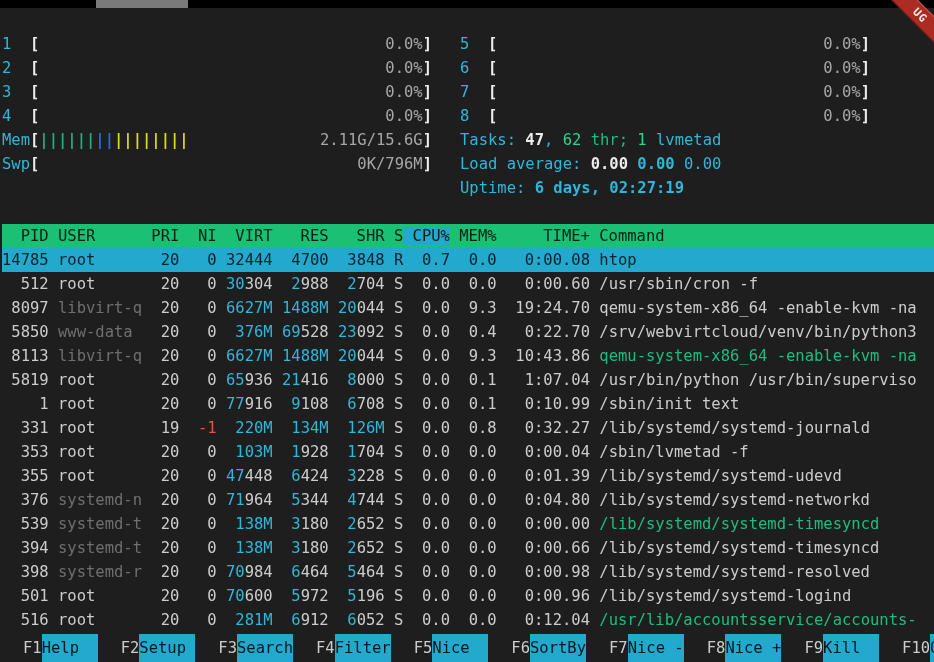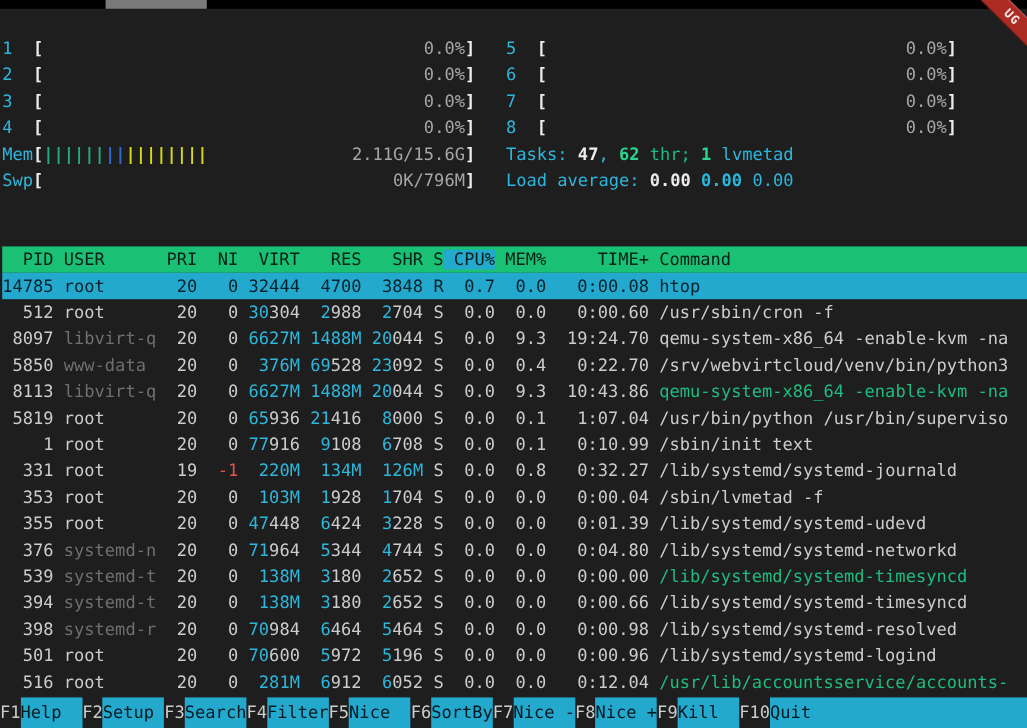--- a/index.html
+++ b/index.html
@@ -28,26 +28,26 @@
   .sel span{color:var(--sel_text,#00222b) !important;}
   .fg{color:var(--fg,#ccc);}
   .b{font-weight:bold;color:var(--bold,#ececec);}
   .gray{color:var(--gray,#a6a6a6);}
   .dim{color:var(--dim,#6f6f6f);}
   .cyan{color:var(--cyan,#2db7dc);}
   .cyanb{color:var(--cyan,#2db7dc);font-weight:bold;}
   .num{color:var(--cyan,#2db7dc);}
   .red{color:var(--red,#e25549);}
   .green{color:var(--green,#1dbd80);}
-  .green2{color:var(--green_bold,#2bd48f);font-weight:bold;}
+  .green2{color:var(--green_bold,#2bd48f);font-weight:normal;}
   .bar-green{color:var(--bar_green,#23ac7e);font-weight:bold;}
   .bar-blue{color:var(--bar_blue,#2e6bd0);font-weight:bold;}
   .bar-yellow{color:var(--bar_yellow,#d9d916);font-weight:bold;}
   .fbar{position:absolute;bottom:0;left:0;right:0;height:28px;display:flex;line-height:28px;background:var(--bg,#1e1e1e);}
-  .fitem{display:flex;}
+  .fitem{display:flex;padding-left:23px;}
   .fitem:last-child{flex:1;}
   .fkey{color:var(--fg,#ccc);white-space:pre;}
   .flabel{background:var(--cyan_bg,#23a9cd);color:var(--fkey_label_text,#001820);white-space:pre;}
   .fitem:last-child .flabel{flex:1;}
 </style>
 </head>
 <body>
 
 <div class="screen" style="--bg: #1e1e1e; --fg: #cccccc; --bold: #ececec; --dim: #6f6f6f; --gray: #a6a6a6; --cyan: #2db7dc; --cyan_bg: #23a9cd; --green_bg: #1ac074; --green: #1dbd80; --green_bold: #2bd48f; --red: #e25549; --bar_green: #23ac7e; --bar_blue: #2e6bd0; --bar_yellow: #d9d916; --sel_text: #00222b; --header_text: #002016; --fkey_label_text: #001820; --ribbon_bg: #ac2b22; --ribbon_text: #f2ecec; --tab_gray: #7a7a7a; --strip_black: #000000;">
   <div class="topstrip">
@@ -152,20 +152,24 @@
             <span class="green2">62</span>
             <span class="green"> thr; </span>
             <span class="green2">1</span>
             <span class="cyan"> lvmetad</span>
         </div>
         <div class="mline">
           <span class="cyan">Load average: </span>
             <span class="b">0.00 </span>
             <span class="cyanb">0.00 </span>
             <span class="cyan">0.00</span>
+        </div>
+        <div class="mline">
+          <span class="cyan">Uptime: </span>
+            <span class="cyanb">6 days, 02:27:19</span>
         </div>
       </div>
     </div>
     <div class="spacer"></div>
     <div id="ptable">
         <div class="trow thead"><span>  PID USER      PRI  NI  VIRT   RES   SHR S</span><span class="sorthdr"> CPU%</span><span> MEM%     TIME+ Command</span></div>
         <div class="trow sel"><span class="fg">14785 </span><span class="fg">root      </span><span class="fg"> 20 </span><span class="fg">  0 </span><span class="fg">32444 </span><span class="num"> </span><span class="fg">4700 </span><span class="num"> </span><span class="fg">3848 </span><span class="fg">R </span><span class="fg"> 0.7 </span><span class="fg"> 0.0 </span><span class="fg">  0:00.08 </span><span class="fg">htop</span></div>
         <div class="trow"><span class="fg">  512 </span><span class="fg">root      </span><span class="fg"> 20 </span><span class="fg">  0 </span><span class="num">30</span><span class="fg">304 </span><span class="num"> 2</span><span class="fg">988 </span><span class="num"> 2</span><span class="fg">704 </span><span class="fg">S </span><span class="fg"> 0.0 </span><span class="fg"> 0.0 </span><span class="fg">  0:00.60 </span><span class="fg">/usr/sbin/cron -f</span></div>
         <div class="trow"><span class="fg"> 8097 </span><span class="dim">libvirt-q </span><span class="fg"> 20 </span><span class="fg">  0 </span><span class="num">6627M</span><span class="fg"> </span><span class="num">1488M</span><span class="fg"> </span><span class="num">20</span><span class="fg">044 </span><span class="fg">S </span><span class="fg"> 0.0 </span><span class="fg"> 9.3 </span><span class="fg"> 19:24.70 </span><span class="fg">qemu-system-x86_64 -enable-kvm -na</span></div>
         <div class="trow"><span class="fg"> 5850 </span><span class="dim">www-data  </span><span class="fg"> 20 </span><span class="fg">  0 </span><span class="num"> 376M</span><span class="fg"> </span><span class="num">69</span><span class="fg">528 </span><span class="num">23</span><span class="fg">092 </span><span class="fg">S </span><span class="fg"> 0.0 </span><span class="fg"> 0.4 </span><span class="fg">  0:22.70 </span><span class="fg">/srv/webvirtcloud/venv/bin/python3</span></div>

